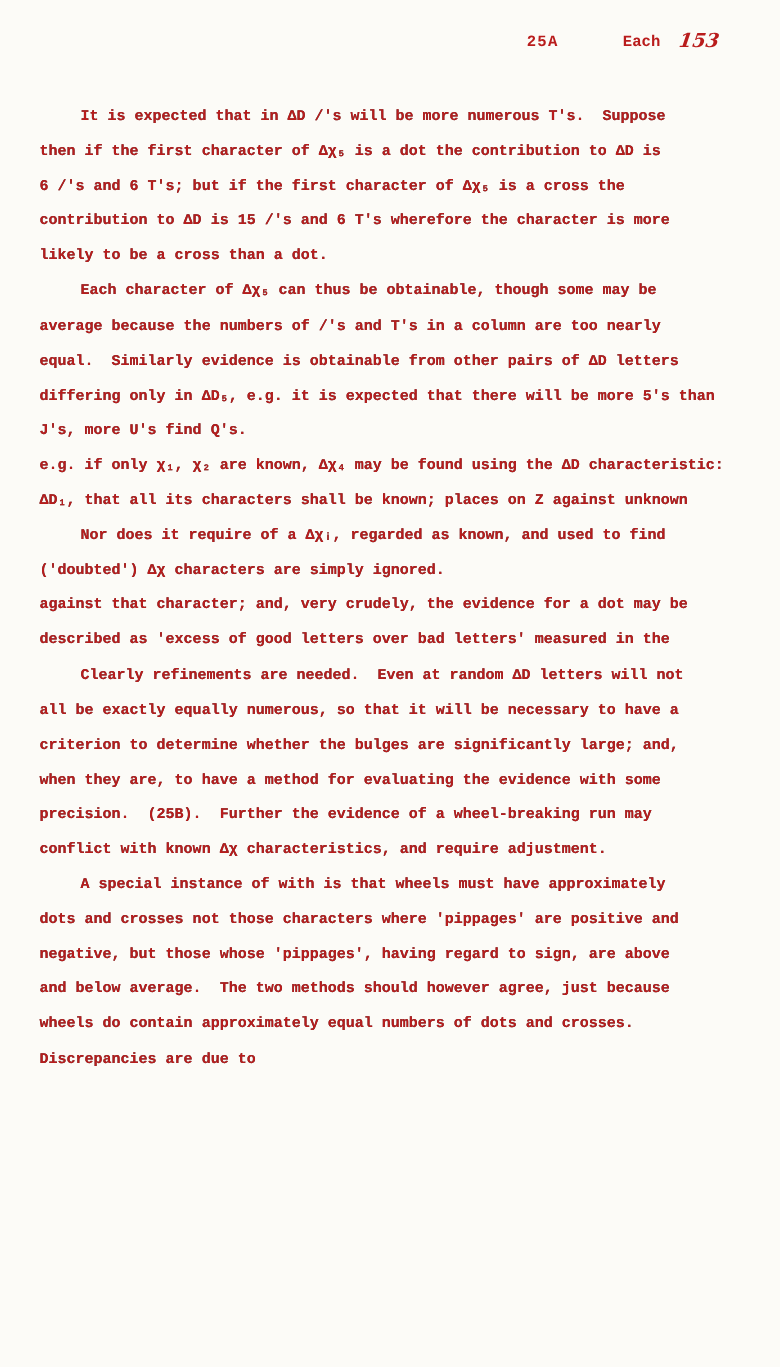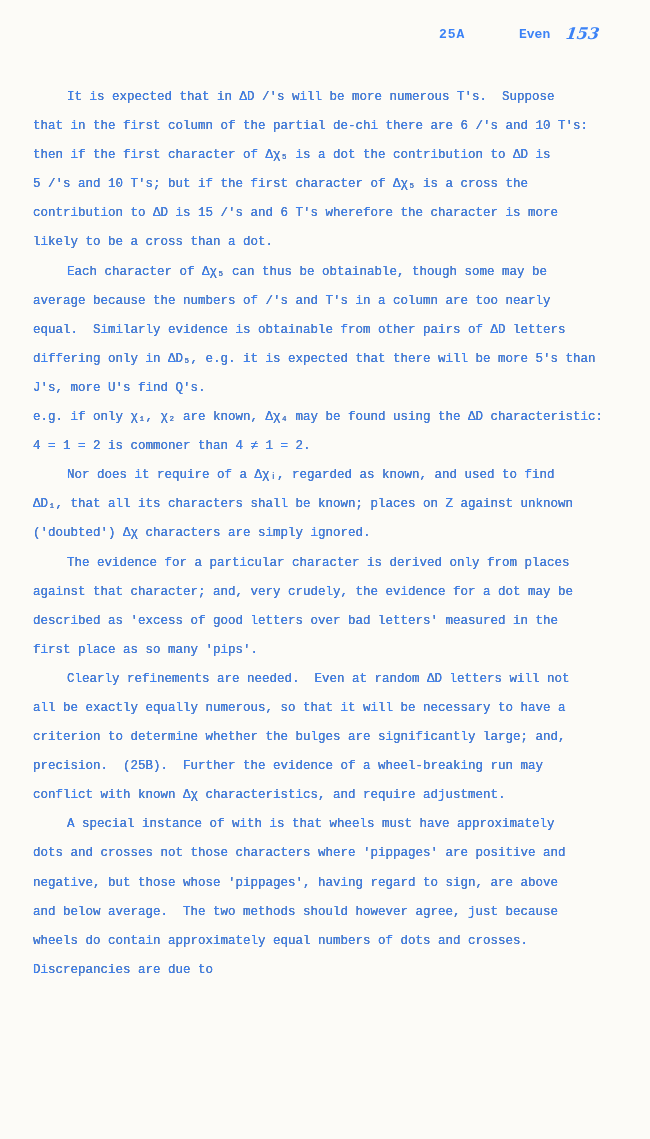--- a/index.html
+++ b/index.html
@@ -5,21 +5,21 @@
   html, body { margin: 0; padding: 0; }
   body {
     width: 650px; height: 1139px;
     background: #e9e9e9;
     font-family: "Liberation Mono", "DejaVu Sans Mono", "DejaVu Sans", monospace;
   }
   .page {
     position: relative;
     width: 650px; height: 1139px;
     background: #fcfbf7;
-    color: #3b82f6;
+    color: #b91c1c;
     overflow: hidden;
   }
   .header { position: absolute; top: 27px; left: 0; width: 100%; height: 20px; }
   .sec {
     position: absolute; left: 439px; top: 0;
     font-size: 13px; font-weight: bold; letter-spacing: 1px;
   }
   .plabel {
     position: absolute; left: 519px; top: 0;
     font-size: 13px; font-weight: bold;
@@ -30,78 +30,75 @@
     font-style: italic; font-weight: bold; font-size: 16px;
     transform: skewX(-8deg);
   }
   .text-block {
     position: absolute; left: 33px; top: 86px; width: 600px;
   }
   .line {
     height: 29.1px;
     line-height: 23px;
     font-size: 12.5px;
-    font-weight: normal;
+    font-weight: bold;
     white-space: pre;
     text-shadow: 0 0 0.5px rgba(20,20,25,0.8);
   }
   .line.indent { text-indent: 34px; }
 </style>
 </head>
 <body>
 
 <div class="page">
 
   <div class="header">
     <span class="sec">25A</span>
-    <span class="plabel">Even</span>
+    <span class="plabel">Each</span>
     <span class="pnum">153</span>
   </div>
 
   <div class="text-block">
 
     <div class="paragraph">
       <div class="line indent">It is expected that in ΔD /'s will be more numerous T's.  Suppose</div>
-      <div class="line">that in the first column of the partial de-chi there are 6 /'s and 10 T's:</div>
       <div class="line">then if the first character of Δχ₅ is a dot the contribution to ΔD is</div>
-      <div class="line">5 /'s and 10 T's; but if the first character of Δχ₅ is a cross the</div>
+      <div class="line">6 /'s and 6 T's; but if the first character of Δχ₅ is a cross the</div>
       <div class="line">contribution to ΔD is 15 /'s and 6 T's wherefore the character is more</div>
       <div class="line">likely to be a cross than a dot.</div>
     </div>
 
     <div class="paragraph">
       <div class="line indent">Each character of Δχ₅ can thus be obtainable, though some may be</div>
       <div class="line">average because the numbers of /'s and T's in a column are too nearly</div>
       <div class="line">equal.  Similarly evidence is obtainable from other pairs of ΔD letters</div>
       <div class="line">differing only in ΔD₅, e.g. it is expected that there will be more 5's than</div>
       <div class="line">J's, more U's find Q's.</div>
     </div>
 
     <div class="paragraph">
       <div class="line">e.g. if only χ₁, χ₂ are known, Δχ₄ may be found using the ΔD characteristic:</div>
-      <div class="line">4 = 1 = 2 is commoner than 4 ≠ 1 = 2.</div>
     </div>
 
     <div class="paragraph">
+      <div class="line">ΔD₁, that all its characters shall be known; places on Z against unknown</div>
       <div class="line indent">Nor does it require of a Δχᵢ, regarded as known, and used to find</div>
-      <div class="line">ΔD₁, that all its characters shall be known; places on Z against unknown</div>
       <div class="line">('doubted') Δχ characters are simply ignored.</div>
     </div>
 
     <div class="paragraph">
-      <div class="line indent">The evidence for a particular character is derived only from places</div>
       <div class="line">against that character; and, very crudely, the evidence for a dot may be</div>
       <div class="line">described as 'excess of good letters over bad letters' measured in the</div>
-      <div class="line">first place as so many 'pips'.</div>
     </div>
 
     <div class="paragraph">
       <div class="line indent">Clearly refinements are needed.  Even at random ΔD letters will not</div>
       <div class="line">all be exactly equally numerous, so that it will be necessary to have a</div>
       <div class="line">criterion to determine whether the bulges are significantly large; and,</div>
+      <div class="line">when they are, to have a method for evaluating the evidence with some</div>
       <div class="line">precision.  (25B).  Further the evidence of a wheel-breaking run may</div>
       <div class="line">conflict with known Δχ characteristics, and require adjustment.</div>
     </div>
 
     <div class="paragraph">
       <div class="line indent">A special instance of with is that wheels must have approximately</div>
       <div class="line">dots and crosses not those characters where 'pippages' are positive and</div>
       <div class="line">negative, but those whose 'pippages', having regard to sign, are above</div>
       <div class="line">and below average.  The two methods should however agree, just because</div>
       <div class="line">wheels do contain approximately equal numbers of dots and crosses.</div>

